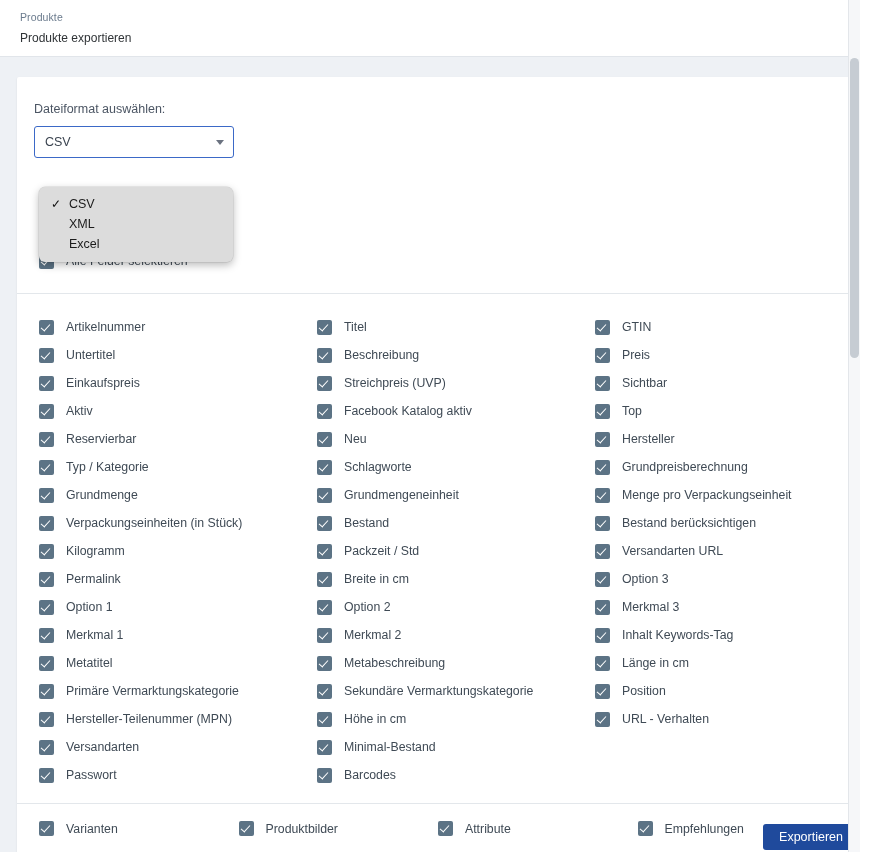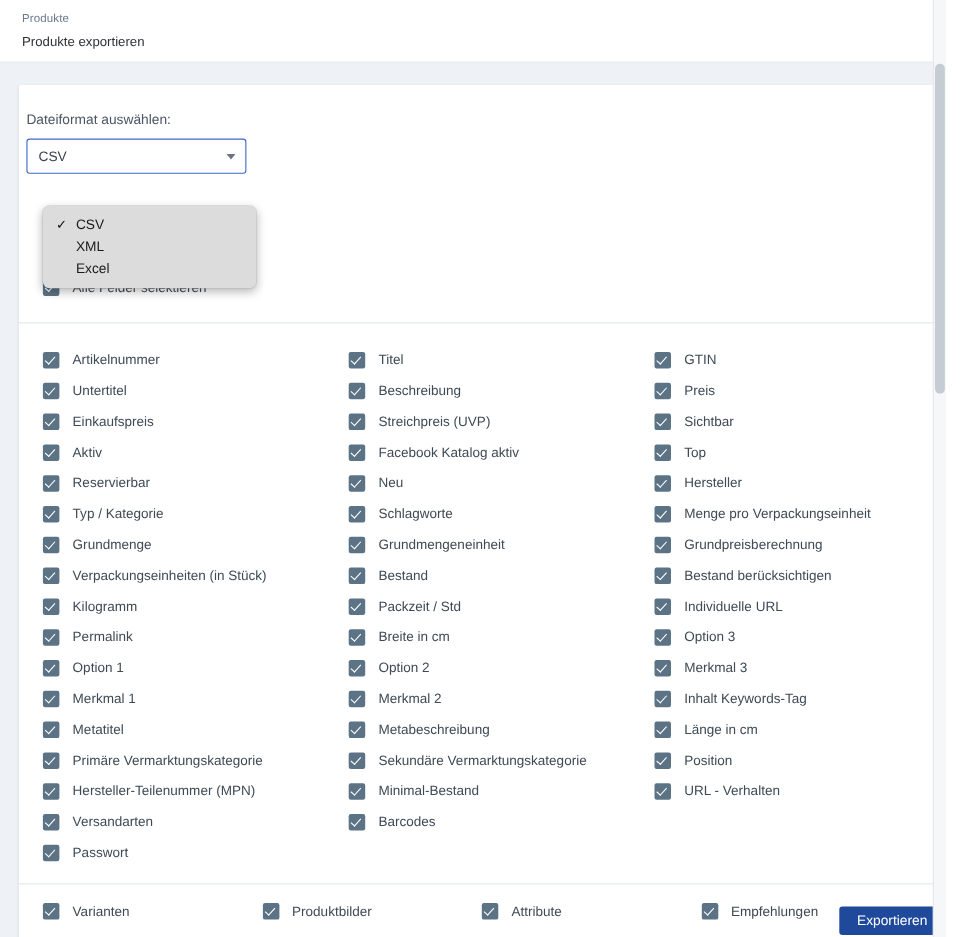--- a/index.html
+++ b/index.html
@@ -54,21 +54,21 @@
     position: absolute;
     top: 20px; left: 17px;
     width: 842px;
     background: #ffffff;
     border-radius: 2px;
     box-shadow: 0 1px 2px rgba(0,0,0,.10);
   }
 
   
   .format-section {
-    padding: 24px 22px 0 7px;
+    padding: 24px 22px 0 17px;
     height: 170px;
     position: relative;
   }
   .field-label {
     font-size: 12.5px;
     color: #4b5563;
     line-height: 16px;
     margin-bottom: 9px;
   }
   .select-box {
@@ -403,20 +403,24 @@
             <div class="cb-row">
               <span class="cb"></span>
               <span class="cb-label">Metabeschreibung</span>
             </div>
             <div class="cb-row">
               <span class="cb"></span>
               <span class="cb-label">Sekundäre Vermarktungskategorie</span>
             </div>
             <div class="cb-row">
               <span class="cb"></span>
+              <span class="cb-label">Höhe in cm</span>
+            </div>
+            <div class="cb-row">
+              <span class="cb"></span>
               <span class="cb-label">Minimal-Bestand</span>
             </div>
             <div class="cb-row">
               <span class="cb"></span>
               <span class="cb-label">Barcodes</span>
             </div>
           </div>
           <div class="grid-col">
             <div class="cb-row">
               <span class="cb"></span>
@@ -433,33 +437,33 @@
             <div class="cb-row">
               <span class="cb"></span>
               <span class="cb-label">Top</span>
             </div>
             <div class="cb-row">
               <span class="cb"></span>
               <span class="cb-label">Hersteller</span>
             </div>
             <div class="cb-row">
               <span class="cb"></span>
+              <span class="cb-label">Grundpreisberechnung</span>
+            </div>
+            <div class="cb-row">
+              <span class="cb"></span>
               <span class="cb-label">Menge pro Verpackungseinheit</span>
             </div>
             <div class="cb-row">
               <span class="cb"></span>
-              <span class="cb-label">Grundpreisberechnung</span>
-            </div>
-            <div class="cb-row">
-              <span class="cb"></span>
               <span class="cb-label">Bestand berücksichtigen</span>
             </div>
             <div class="cb-row">
               <span class="cb"></span>
-              <span class="cb-label">Individuelle URL</span>
+              <span class="cb-label">Versandarten URL</span>
             </div>
             <div class="cb-row">
               <span class="cb"></span>
               <span class="cb-label">Option 3</span>
             </div>
             <div class="cb-row">
               <span class="cb"></span>
               <span class="cb-label">Merkmal 3</span>
             </div>
             <div class="cb-row">

